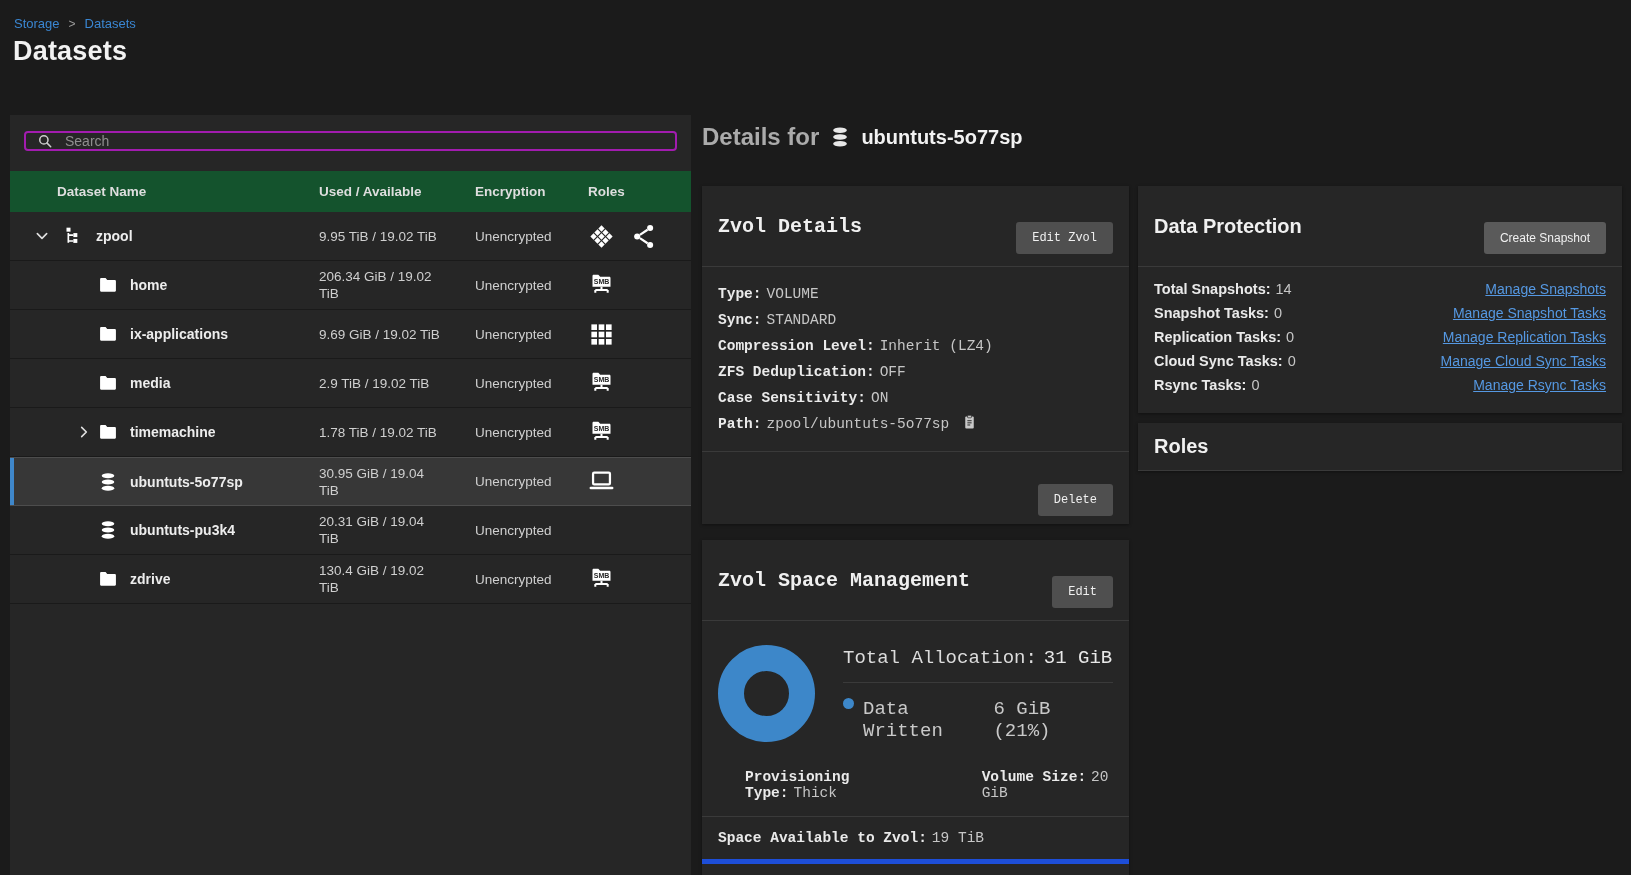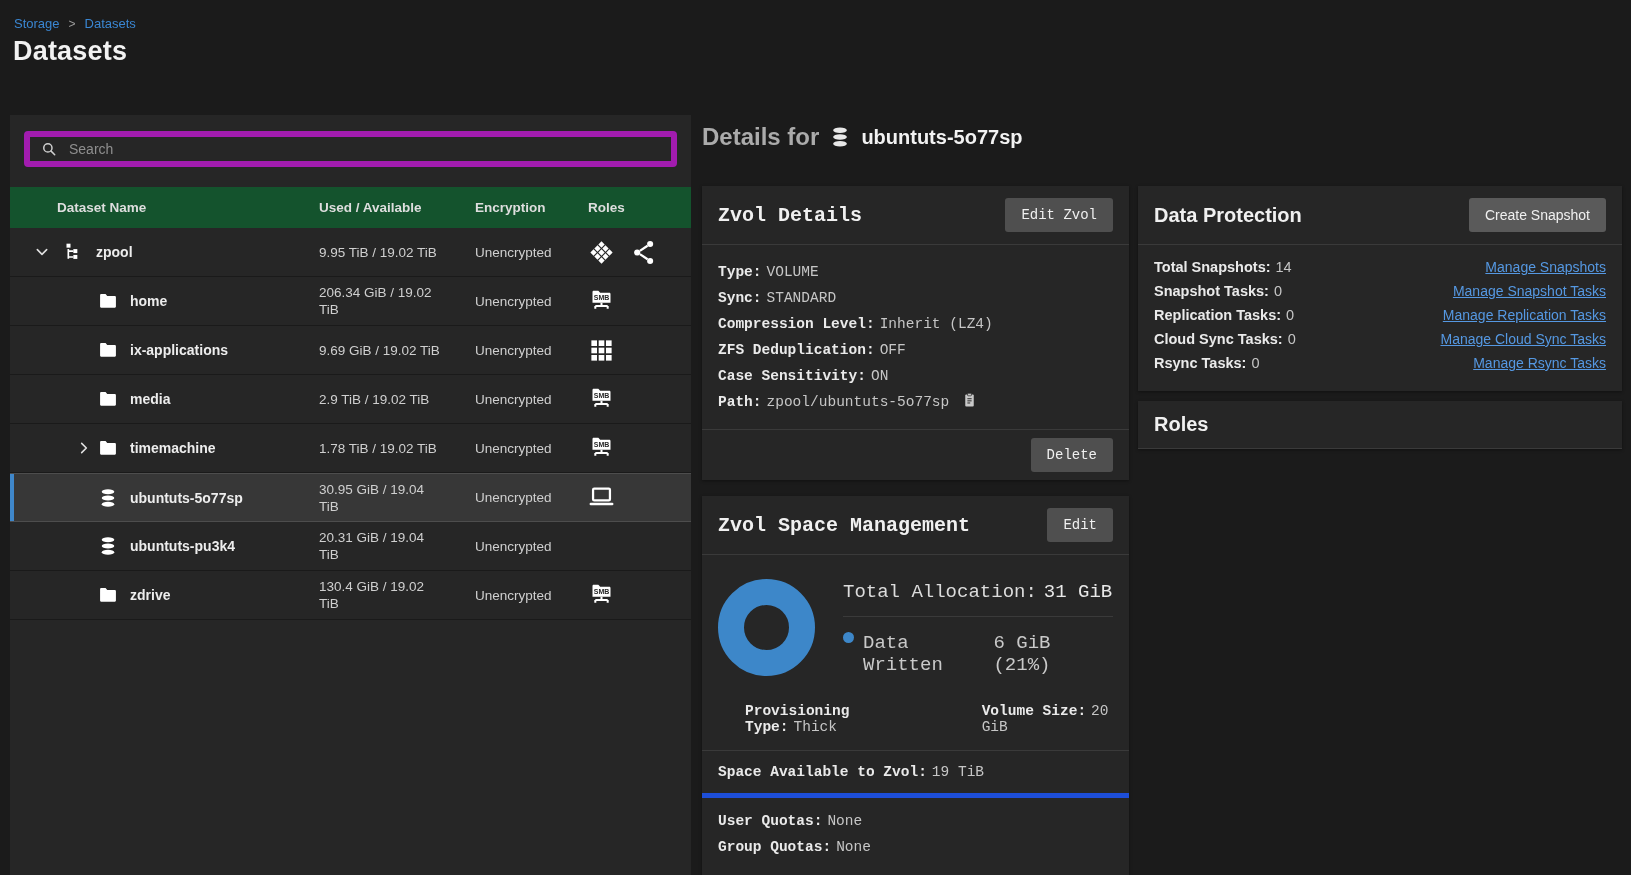--- a/index.html
+++ b/index.html
@@ -13,21 +13,21 @@
 
   
   .breadcrumb { position:absolute; top:16px; left:14px; font-size:13px; display:flex; align-items:center; gap:9px; }
   .breadcrumb a { color:#3a86d2; text-decoration:none; cursor:pointer; }
   .breadcrumb .sep { color:#9a9a9a; font-size:12px; }
   .page-title { position:absolute; top:36px; left:13px; margin:0; font-size:27px; font-weight:bold; color:#f2f2f2; letter-spacing:0.2px; }
 
   
   .panel { position:absolute; left:10px; top:115px; width:681px; bottom:0; background:#262626; }
   .search-wrap { padding:16px 14px 20px; }
-  .search-box { display:flex; align-items:center; height:36px; border:6px solid #a21caf; border-radius:4px; padding:0 10px; gap:9px; }
+  .search-box { display:flex; align-items:center; height:20px; border:2px solid #a21caf; border-radius:4px; padding:0 10px; gap:9px; }
   .search-box svg { width:18px; height:18px; color:#cfcfcf; flex:none; }
   .search-box input { flex:1; background:transparent; border:none; outline:none; color:#dddddd; font-size:14px; font-family:inherit; }
   .search-box input::placeholder { color:#8f8f8f; }
 
   .thead { display:flex; align-items:center; height:41px; background:#14532d; font-size:13.5px; font-weight:bold; color:#dedede; }
   .c-name  { width:295px; padding-left:47px; }
   .c-used  { width:150px; padding-left:14px; padding-right:10px; }
   .c-enc   { width:125px; padding-left:20px; }
   .c-roles { flex:1; padding-left:8px; }
 
@@ -56,21 +56,21 @@
   .dh-icon svg { width:22px; height:22px; }
   .dh-name { font-size:20px; font-weight:bold; color:#f2f2f2; }
 
   .details-grid { display:flex; gap:9px; margin-top:27px; align-items:flex-start; }
   .col-a { width:427px; flex:none; display:flex; flex-direction:column; gap:16px;font-family:Liberation Mono, monospace; }
   .col-b { flex:1; display:flex; flex-direction:column; gap:10px; }
 
   .card { background:#262626; box-shadow:0 1px 3px rgba(0,0,0,0.4); }
   .card-header { display:flex; align-items:center; justify-content:space-between; padding:12px 16px; border-bottom:1px solid #3a3a3a; }
   .card-title { font-size:20px; font-weight:bold; color:#f0f0f0; }
-  .btn { background:#4f4f4f; color:#f0f0f0; border:none; border-radius:3px; font-size:14px; padding:9px 16px; font-family:inherit; cursor:pointer; white-space:nowrap; }
+  .btn { background:#4f4f4f; color:#f0f0f0; border:none; border-radius:3px; font-size:12px; padding:9px 16px; font-family:inherit; cursor:pointer; white-space:nowrap;margin-top:24px; }
   .btn.lighter { background:#5a5a5a; }
 
   .card-body { padding:14px 16px; }
   .field-line { font-size:14.5px; line-height:26px; color:#c6c6c6; }
   .lbl { font-weight:bold; color:#eaeaea; margin-right:5px; }
   .clip { display:inline-block; vertical-align:-4px; margin-left:12px; color:#c9c9c9; cursor:pointer; }
   .clip svg { width:17px; height:19px; }
   .card-footer { border-top:1px solid #3a3a3a; padding:8px 16px; display:flex; justify-content:flex-end; }
 
   

